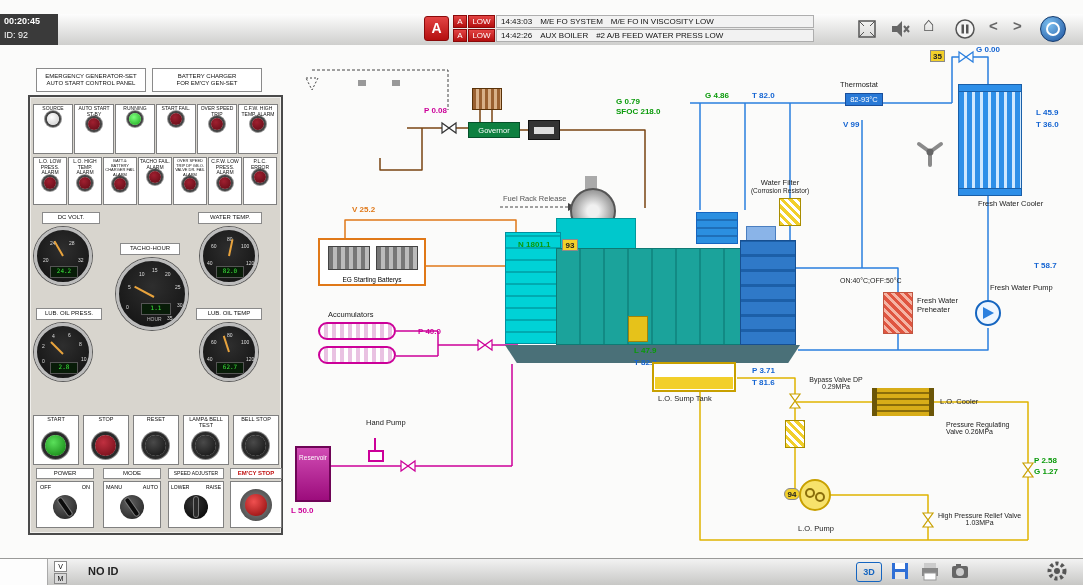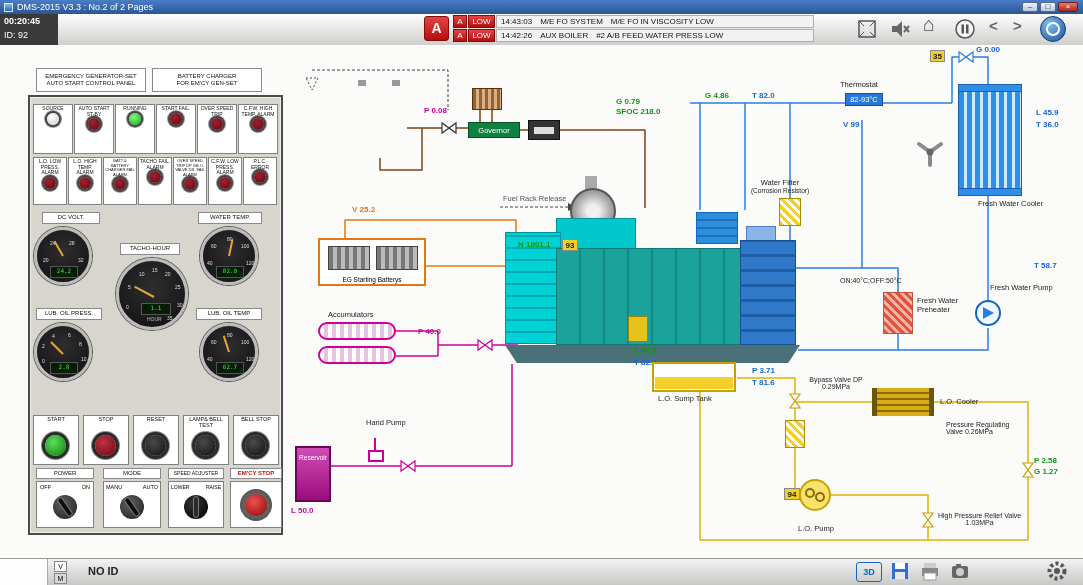--- a/index.html
+++ b/index.html
@@ -55,27 +55,20 @@
   
   #bottombar{position:absolute;left:0;top:558px;width:1083px;height:27px;
     background:linear-gradient(#f2f2f2,#c6c6c4);border-top:1px solid #9a9a98;}
   .bicon{position:absolute;cursor:pointer;}
 </style>
 </head>
 <body>
 
 <div id="screen">
 
-  <div id="titlebar">
-    <div class="abs" style="left:4px;top:3px;width:9px;height:9px;background:linear-gradient(#7cc0f0,#2a66c0);border:1px solid #dce8f8;box-sizing:border-box;"></div>
-    <span class="abs" style="left:17px;top:0;">DMS-2015 V3.3 : No.2 of 2 Pages</span>
-    <div class="winbtn" style="left:1022px;width:16px;">–</div>
-    <div class="winbtn" style="left:1040px;width:16px;">□</div>
-    <div class="winbtn" style="left:1058px;width:20px;background:linear-gradient(#e8766c,#a02a20);color:#fff;border-color:#7c1812;">×</div>
-  </div>
 
   <div id="header">
     <div id="timeblock">
       <div class="abs" style="left:4px;top:2px;font-size:9px;font-weight:bold;">00:20:45</div>
       <div class="abs" style="left:4px;top:16px;font-size:9px;">ID:  92</div>
     </div>
 
     <div class="alarmchip" style="left:424px;top:2px;width:25px;height:25px;font-size:14px;font-weight:bold;line-height:23px;border-radius:3px;">A</div>
 
     <div>
@@ -469,21 +462,21 @@
   <div class="sl" style="left:946px;top:421px;font-size:7px;">
     <div>Pressure Regulating</div>
       <div>Valve  0.26MPa</div>
   </div>
   <span class="val vG" style="left:1034px;top:456px;">P 2.58</span>
   <span class="val vG" style="left:1034px;top:467px;">G 1.27</span>
   <div class="sl" style="left:938px;top:512px;font-size:7px;">
     <div>High Pressure Relief Valve</div>
       <div style="text-align:center;">1.03MPa</div>
   </div>
-  <div class="bdg" style="left:784px;top:488px;">94</div>
+  <div class="bdg" style="left:784px;top:488px;border-radius:6px;">94</div>
   <div class="abs" style="left:799px;top:479px;width:32px;height:32px;border-radius:50%;background:#f7e26b;border:2px solid #c8a000;box-sizing:border-box;">
     <div class="abs" style="left:4px;top:7px;width:10px;height:10px;border-radius:50%;border:2px solid #8a6d0a;box-sizing:border-box;"></div>
     <div class="abs" style="left:14px;top:11px;width:10px;height:10px;border-radius:50%;border:2px solid #8a6d0a;box-sizing:border-box;"></div>
   </div>
   <span class="sl" style="left:798px;top:524px;">L.O. Pump</span>
 
   <div id="bottombar">
     <div class="abs" style="left:0;top:0;width:48px;height:27px;background:#fdfdfd;border-right:1px solid #aaa;box-sizing:border-box;"></div>
     <div class="abs" style="left:54px;top:2px;width:13px;height:11px;background:#fff;border:1px solid #888;font-size:7px;text-align:center;line-height:10px;box-sizing:border-box;">V</div>
     <div class="abs" style="left:54px;top:14px;width:13px;height:11px;background:#d8d8d8;border:1px solid #888;font-size:7px;text-align:center;line-height:10px;box-sizing:border-box;">M</div>

